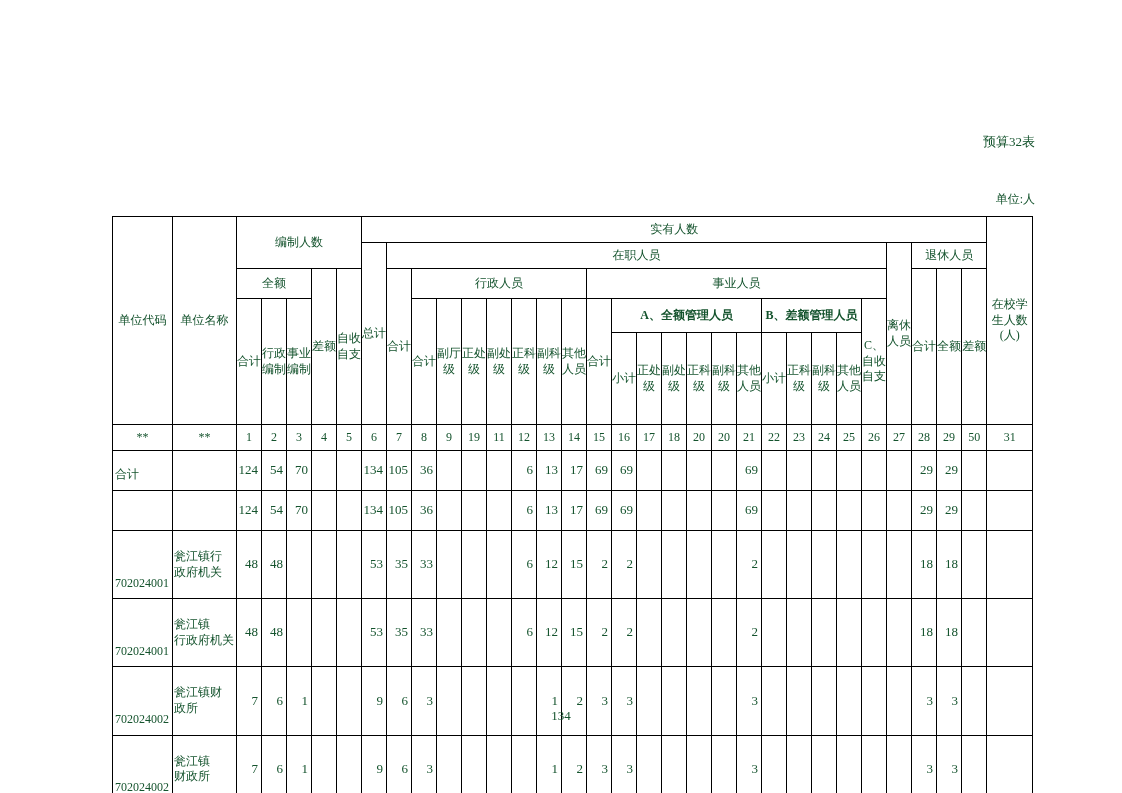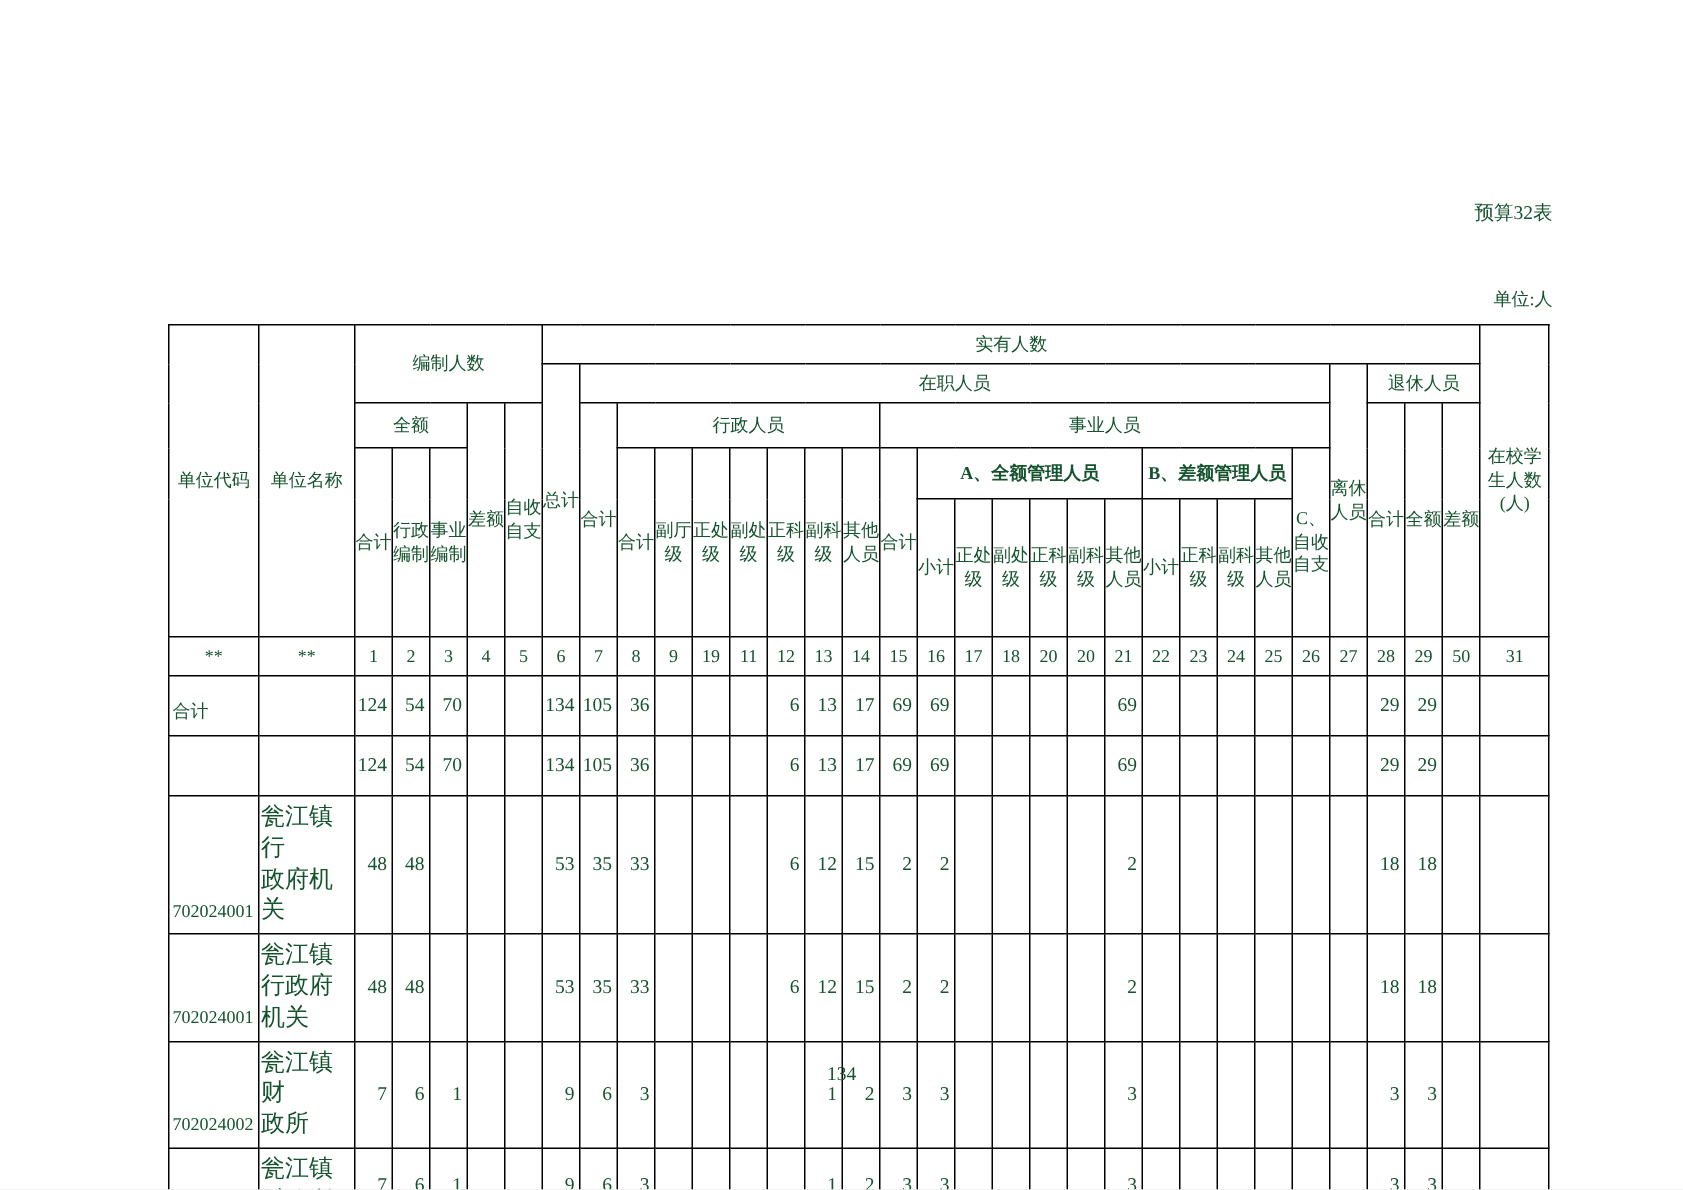--- a/index.html
+++ b/index.html
@@ -11,21 +11,21 @@
   .pagenum{position:absolute;top:708px;left:0;width:1122px;text-align:center;font-size:13px;}
   .tblwrap{position:absolute;top:216px;left:112px;}
   table{border-collapse:collapse;table-layout:fixed;width:920px;border:1px solid #000;}
   td{border:1px solid #000;text-align:center;vertical-align:middle;font-size:12px;line-height:1.3;padding:1px;}
   .vtext{word-break:break-all;padding:2px 0;}
   .wrapcell{word-break:break-all;padding:2px 2px;}
   .hgroup{white-space:nowrap;font-weight:bold;}
   tr.h1{height:26px}tr.h2{height:26px}tr.h3{height:30px}tr.h4{height:34px}tr.h5{height:92px}tr.numrow{height:26px}
   tbody tr{height:40px}
   td.code-cell{text-align:left;vertical-align:bottom;padding:2px 1px 7px 2px;font-size:12px;}
-  td.name-cell{text-align:left;white-space:pre-line;padding:4px 1px;font-size:16px;line-height:1.3;}
+  td.name-cell{text-align:left;white-space:pre-line;padding:18px 1px;font-size:12px;line-height:1.3;}
   td.num-cell{text-align:right;padding:1px 3px 1px 1px;font-size:13px;}
   .c-code{width:60px}.c-name{width:64px}.c-n{width:25px}.c-last{width:46px}
 </style>
 </head>
 <body>
 
 <div class="page">
   <div class="corner">预算32表</div>
   <div class="unit-label">单位:人</div>
 

